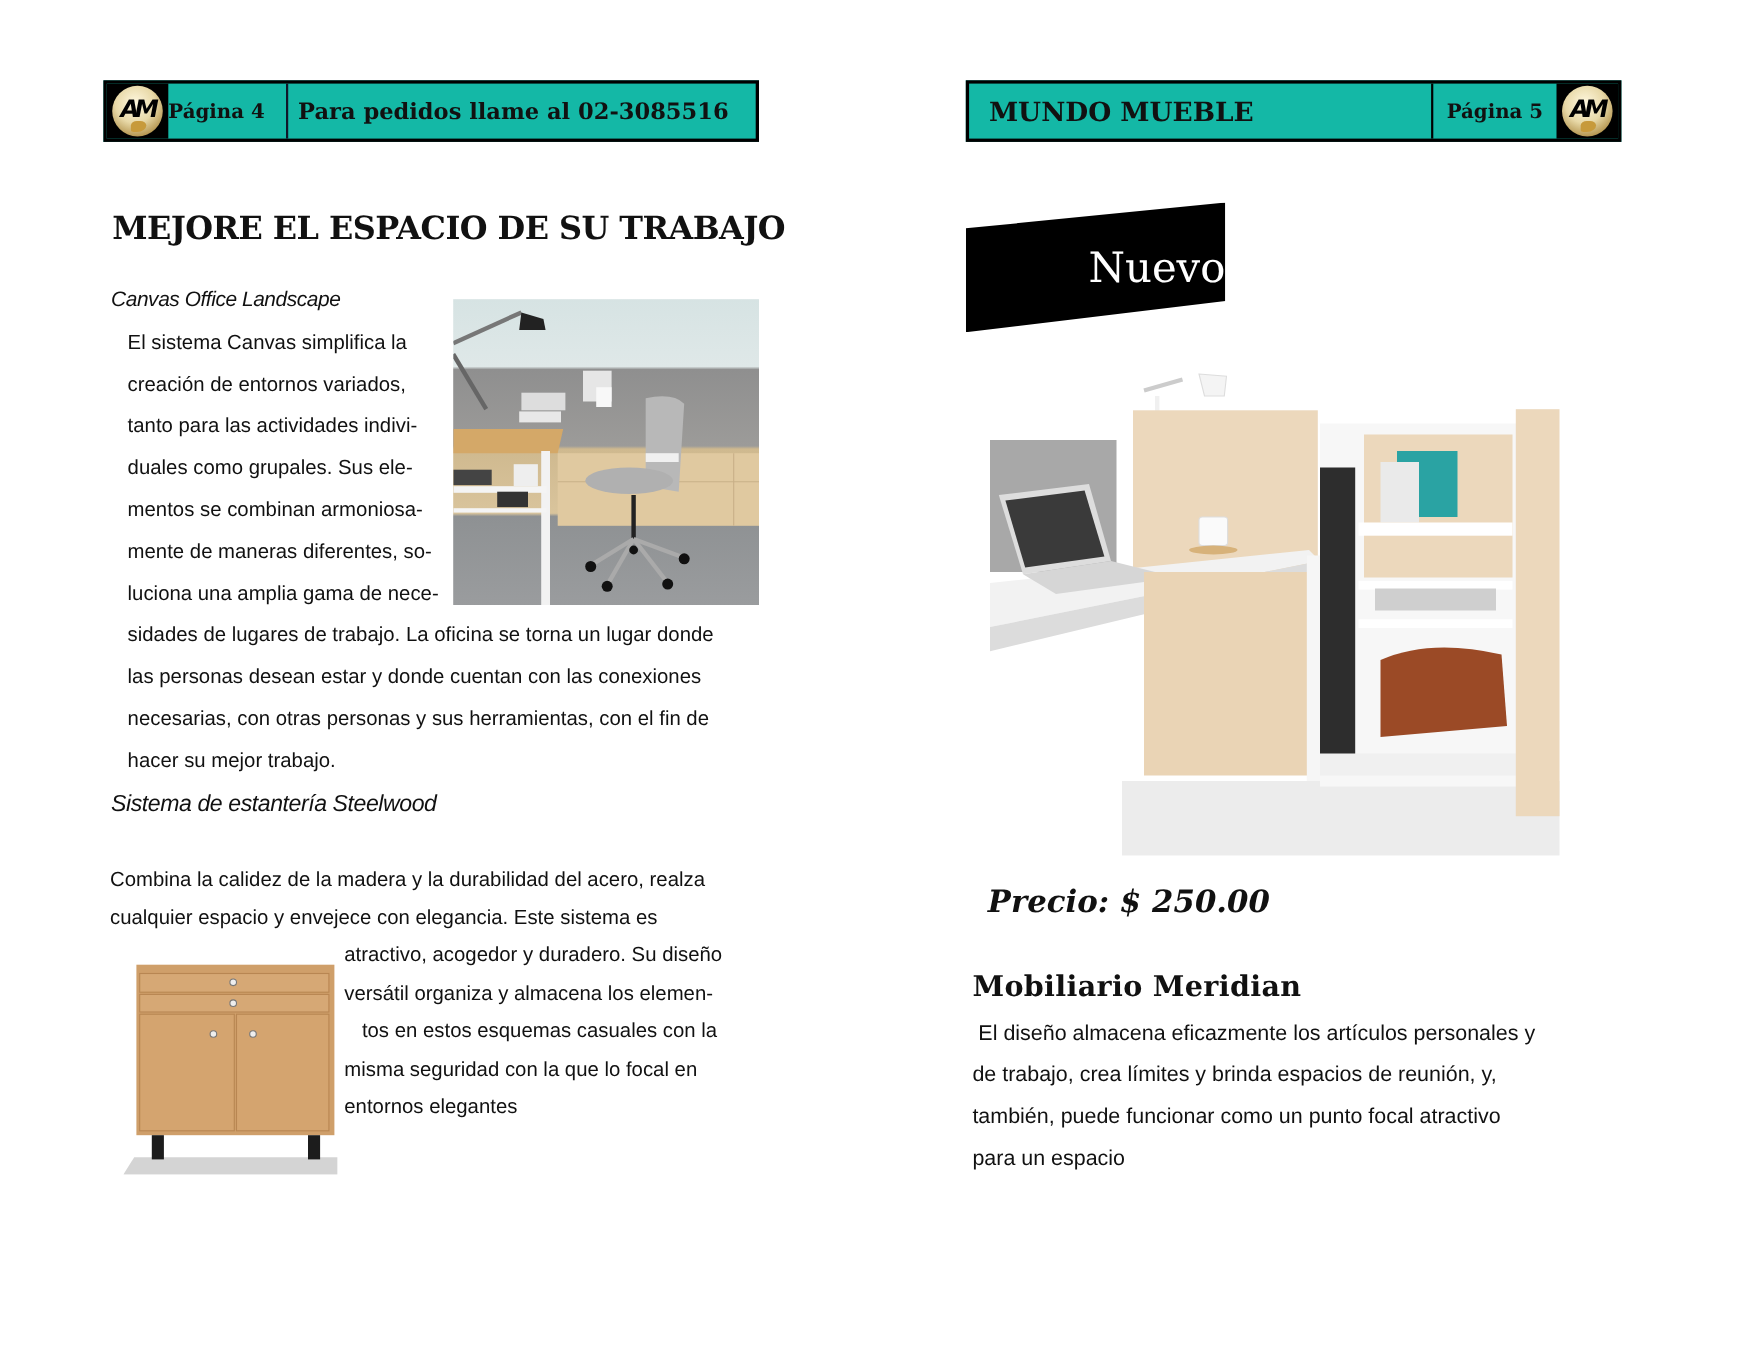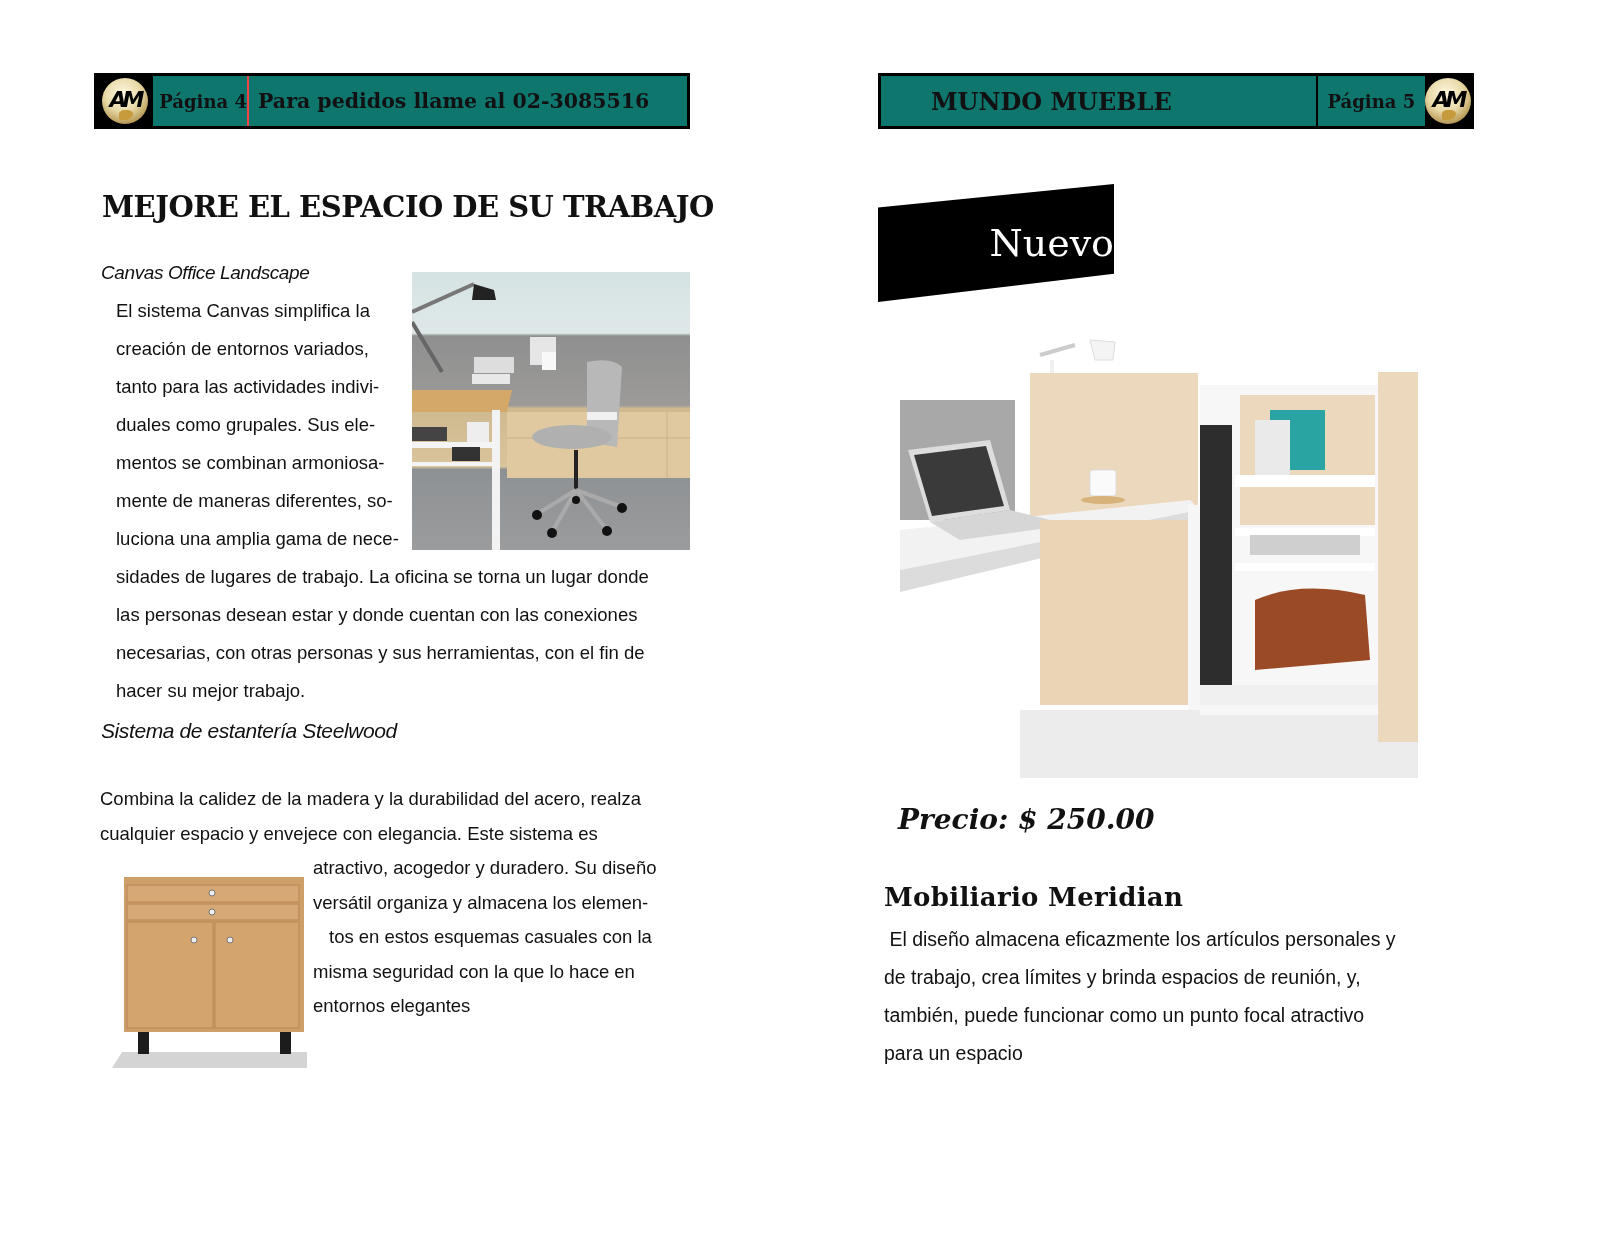--- a/index.html
+++ b/index.html
@@ -5,21 +5,21 @@
     html, body { margin: 0; padding: 0; }
     body {
       width: 1600px; height: 1236px; background: #ffffff; position: relative; overflow: hidden;
       font-family: "Liberation Sans", sans-serif; color: #111;
     }
     .abs { position: absolute; }
 
     
     .hdr {
       position: absolute; top: 73px; height: 56px; border: 3px solid #000; box-sizing: border-box;
-      display: flex; align-items: stretch; background: #0f766e;
+      display: flex; align-items: stretch; background: #14b8a6;
     }
     .hdr .cell { display: flex; align-items: center; box-sizing: border-box; font-family: "DejaVu Serif", serif; font-weight: bold; }
     .logo-cell { background: #000; justify-content: center; }
     .logo {
       width: 46px; height: 46px; border-radius: 50%;
       background: radial-gradient(circle at 45% 35%, #fff8e0 0%, #e8d9a8 45%, #b89a56 75%, #6b5322 100%);
       position: relative; display: flex; align-items: center; justify-content: center; overflow: hidden;
     }
     .logo .mark { font-family: "DejaVu Sans", sans-serif; font-weight: bold; font-size: 22px; color: #000; letter-spacing: -4px; font-style: italic; margin-top: -4px; }
     .logo .land { position: absolute; bottom: 4px; left: 17px; width: 14px; height: 10px; background: #c79a3b; border-radius: 40% 40% 60% 20%; }
@@ -53,29 +53,29 @@
 </head>
 <body>
 
 <div class="hdr" style="left:94px; width:596px;">
   <div class="cell logo-cell" style="width:56px;">
     <div class="logo">
       <span class="mark">AM</span>
       <span class="land"></span>
     </div>
   </div>
-  <div class="cell" style="width:96px; justify-content:flex-end; border-right:2px solid #ef4444; font-size:18px;">
+  <div class="cell" style="width:109px; justify-content:flex-start; border-right:2px solid #0f172a; font-size:18px;">
     <span>Página 4</span>
   </div>
   <div class="cell" style="padding-left:9px; font-size:20.5px;">
     <span>Para pedidos llame al 02-3085516</span>
   </div>
 </div>
 
-<div class="hdr" style="left:878px; width:596px;padding-left:32px;">
+<div class="hdr" style="left:878px; width:596px;">
   <div class="cell" style="width:422px; padding-left:18px; border-right:2px solid #000; font-size:24px;">
     <span>MUNDO MUEBLE</span>
   </div>
   <div class="cell" style="width:112px; justify-content:center; font-size:18px;">
     <span>Página 5</span>
   </div>
   <div class="cell logo-cell" style="flex:1;">
     <div class="logo">
       <span class="mark">AM</span>
       <span class="land"></span>
@@ -144,21 +144,21 @@
 <div class="abs subh" style="left:101px; top:719px; font-size:21px;">Sistema de estantería Steelwood</div>
 
 <div class="abs" style="left:100px; top:782px;">
   <div class="body-line" style="line-height:34.5px;">Combina la calidez de la madera y la durabilidad del acero, realza</div>
   <div class="body-line" style="line-height:34.5px;">cualquier espacio y envejece con elegancia. Este sistema es</div>
 </div>
 <div class="abs" style="left:313px; top:851px;">
   <div class="body-line" style="line-height:34.5px;">atractivo, acogedor y duradero. Su diseño</div>
   <div class="body-line" style="line-height:34.5px;">versátil organiza y almacena los elemen-</div>
   <div class="body-line" style="line-height:34.5px;margin-left:16px;">tos en estos esquemas casuales con la</div>
-  <div class="body-line" style="line-height:34.5px;">misma seguridad con la que lo hace en</div>
+  <div class="body-line" style="line-height:34.5px;">misma seguridad con la que lo focal en</div>
   <div class="body-line" style="line-height:34.5px;">entornos elegantes</div>
 </div>
 
 <div class="abs photo2">
   <svg width="195" height="196" viewBox="0 0 195 196">
     <polygon points="0,196 10,180 195,180 195,196" fill="#d4d4d4"></polygon>
     <rect x="12" y="5" width="180" height="155" fill="#cf9f6a"></rect>
     <rect x="15" y="13" width="172" height="17" fill="#d6a875" stroke="#b88652" stroke-width="1"></rect>
     <rect x="15" y="32" width="172" height="16" fill="#d6a875" stroke="#b88652" stroke-width="1"></rect>
     <rect x="15" y="50" width="86" height="106" fill="#d4a46f" stroke="#b88652" stroke-width="1"></rect>

